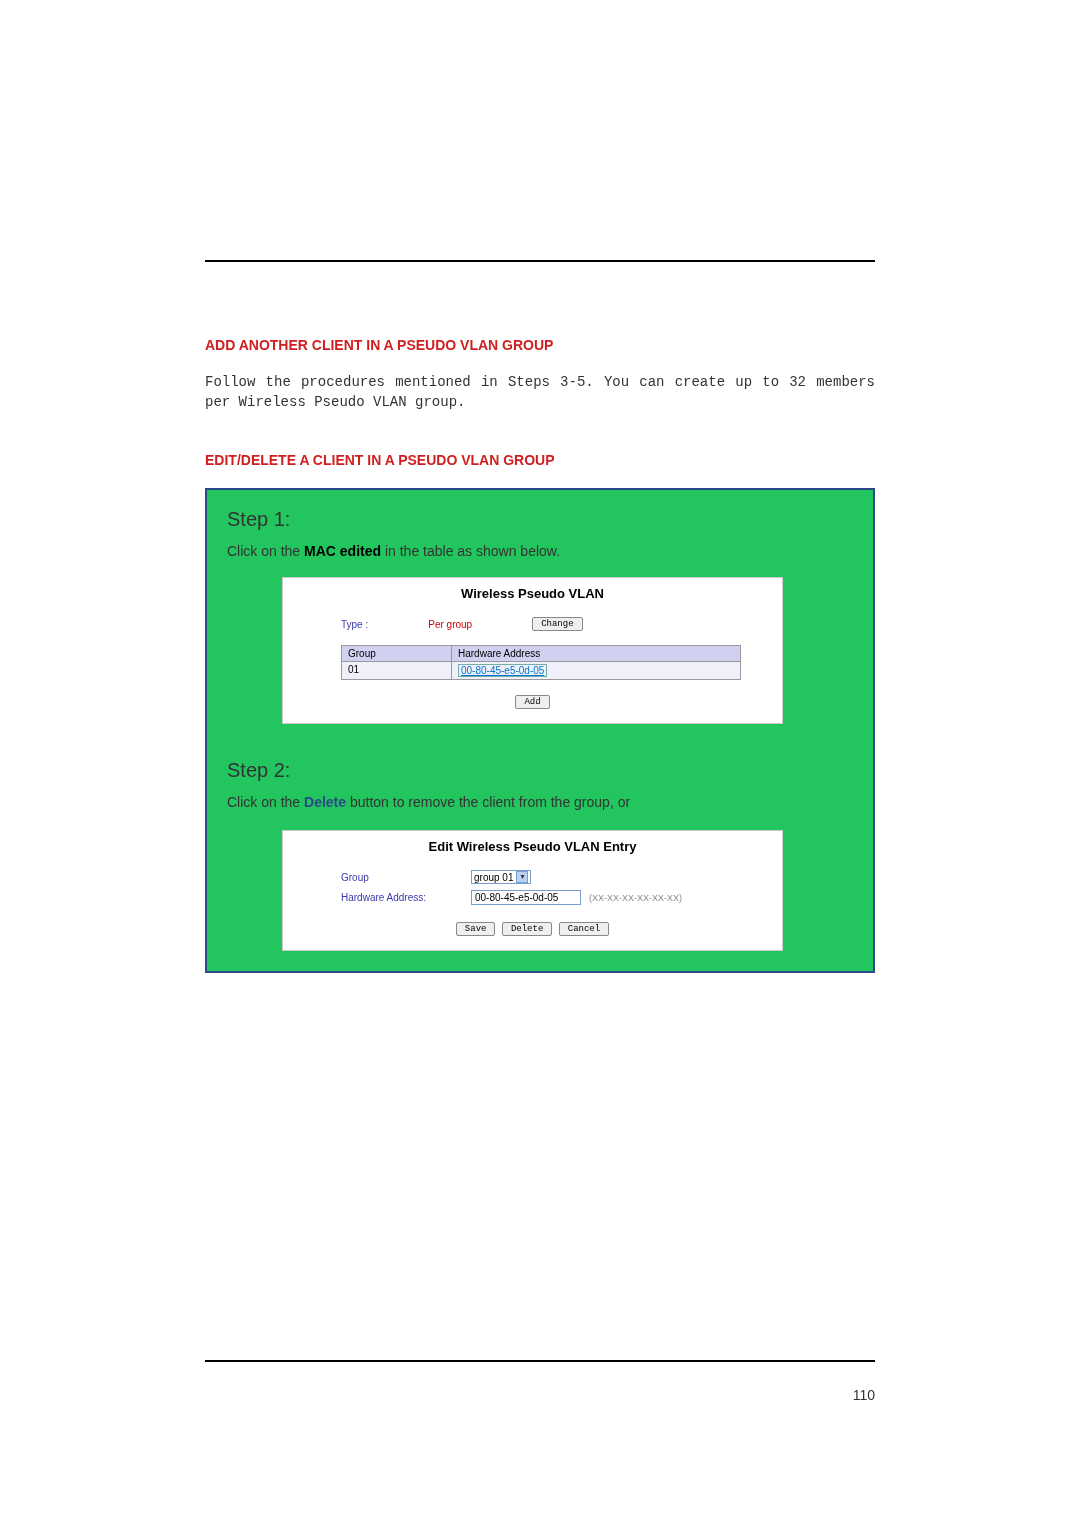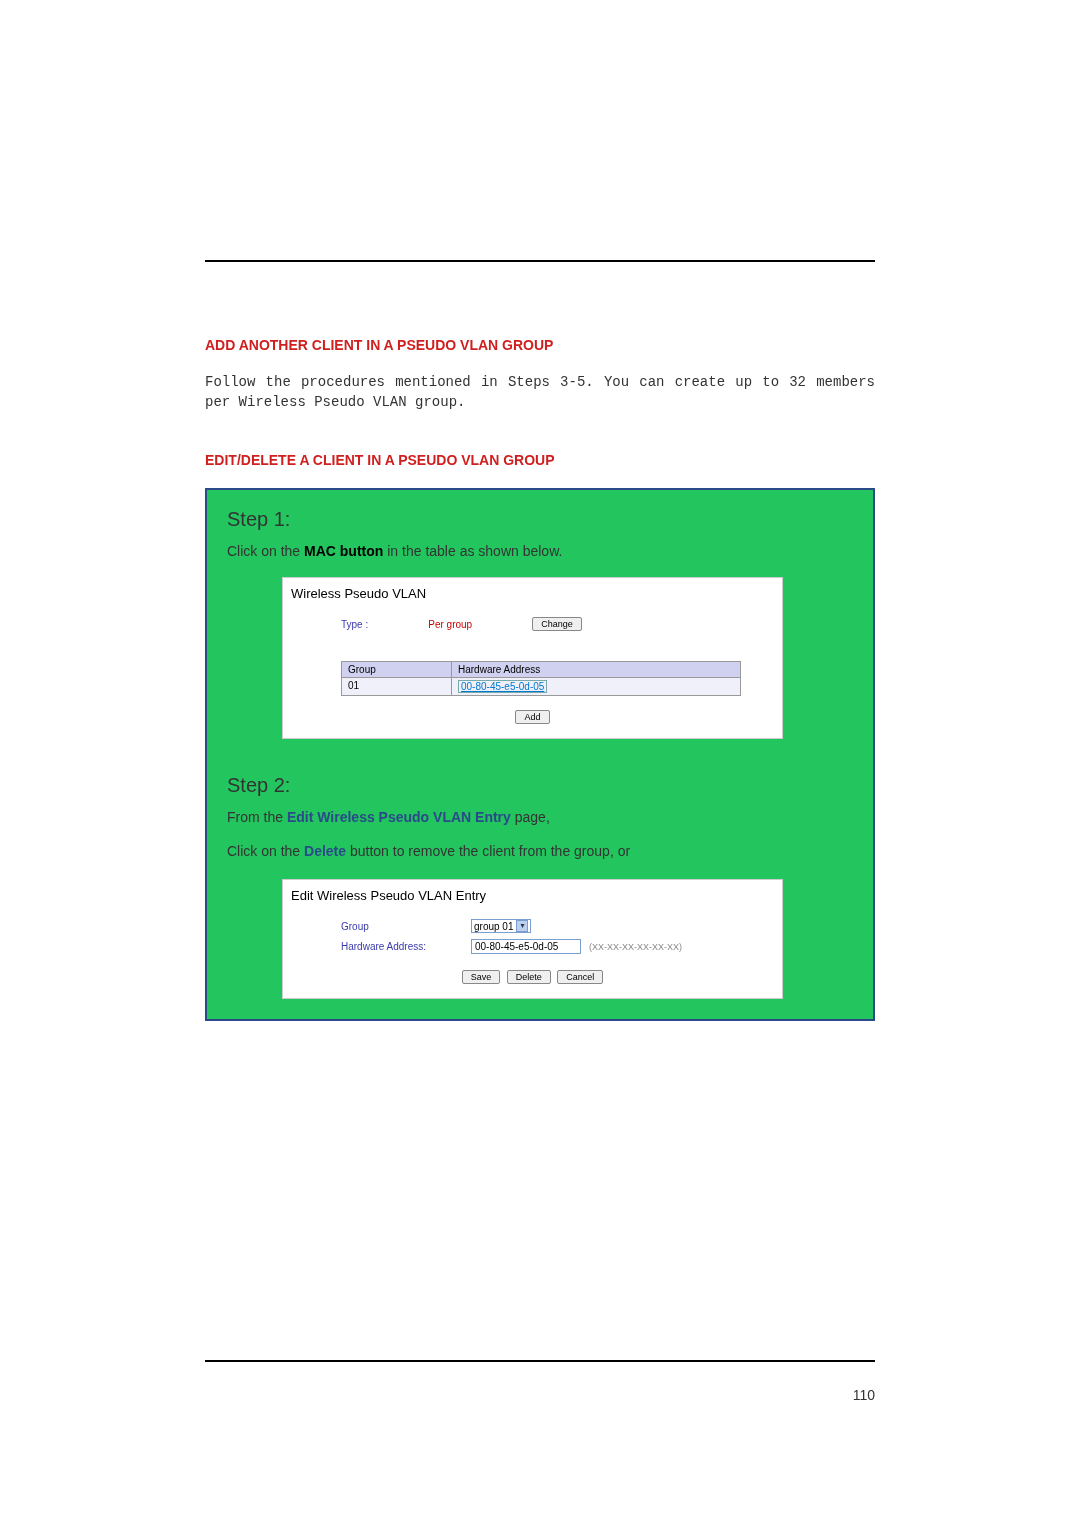--- a/index.html
+++ b/index.html
@@ -77,47 +77,47 @@
       margin-left: 55px;
       margin-right: 70px;
       border: 1px solid #ccc;
       background: #fff;
       padding: 8px 8px 14px 8px;
       font-family: Verdana, Geneva, sans-serif;
     }
     
     .panel-title {
       font-size: 13px;
-      font-weight: normal;
-      text-align: left;
+      font-weight: bold;
+      text-align: center;
       color: #000;
       margin-bottom: 16px;
     }
     
     .vlan-row {
       display: flex;
       align-items: center;
       font-size: 10px;
       margin-left: 50px;
-      margin-bottom: 30px;
+      margin-bottom: 14px;
       gap: 60px;
     }
     
     .vlan-label {
       color: #3a3aad;
       font-size: 10px;
     }
     
     .vlan-value {
       color: #c00;
       font-size: 10px;
     }
     
     .btn-small {
-      font-family: Liberation Sans, sans-serif;
+      font-family: Liberation Mono, monospace;
       font-size: 9px;
       padding: 1px 8px;
       background: #efefef;
       border: 1px solid #888;
       border-radius: 2px;
     }
     
     .vlan-table {
       margin-left: 50px;
       width: 400px;
@@ -266,21 +266,21 @@
   <p class="body-text">Follow the procedures mentioned in Steps 3-5. You can create up to 32 members per Wireless Pseudo VLAN group.</p>
 
   <div class="section-heading">
     <span>EDIT/DELETE A CLIENT IN A PSEUDO VLAN GROUP</span>
   </div>
 
   <div class="step-box">
 
     <div class="step-title">Step 1:</div>
     <p class="step-text">
-      <span>Click on the </span><span class="bold-black">MAC button</span><span> in the table as shown below.</span>
+      <span>Click on the </span><span class="bold-black">MAC edited</span><span> in the table as shown below.</span>
     </p>
 
     <div class="screenshot-panel">
       <div class="panel-title">Wireless Pseudo VLAN</div>
 
       <div class="vlan-row">
         <span class="vlan-label">Type :</span>
         <span class="vlan-value">Per group</span>
         <button class="btn-small">Change</button>
       </div>
@@ -298,23 +298,20 @@
         </div>
       </div>
 
       <div class="add-btn-row">
         <button class="btn-small">Add</button>
       </div>
     </div>
 
     <div class="step2-block">
       <div class="step-title">Step 2:</div>
-      <p class="step-text">
-        <span>From the </span><span class="bold-blue">Edit Wireless Pseudo VLAN Entry</span><span> page,</span>
-      </p>
       <p class="step-text" style="margin-bottom:20px;">
         <span>Click on the </span><span class="bold-blue">Delete</span><span> button to remove the client from the group, or</span>
       </p>
 
       <div class="screenshot-panel">
         <div class="panel-title">Edit Wireless Pseudo VLAN Entry</div>
 
         <div class="edit-form">
           <div class="form-row">
             <span class="form-label">Group</span>

